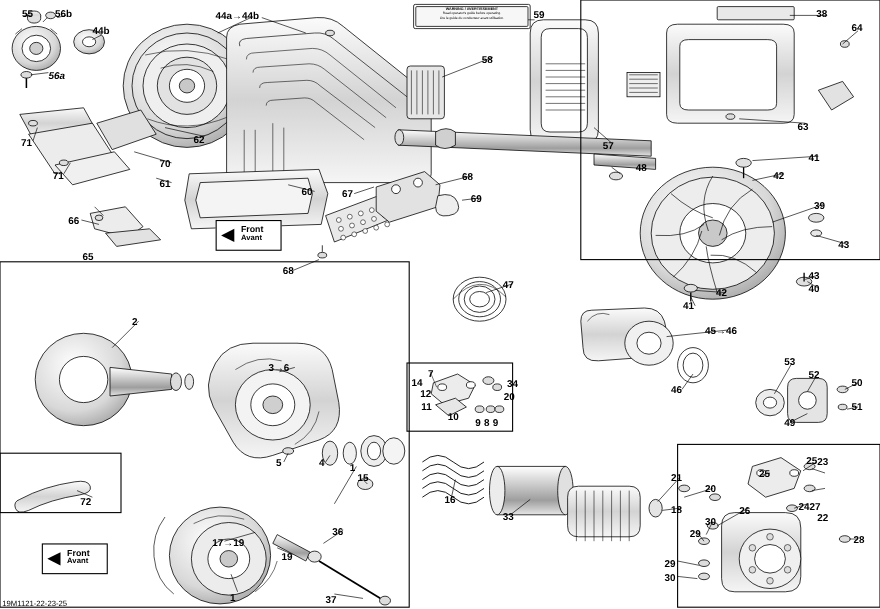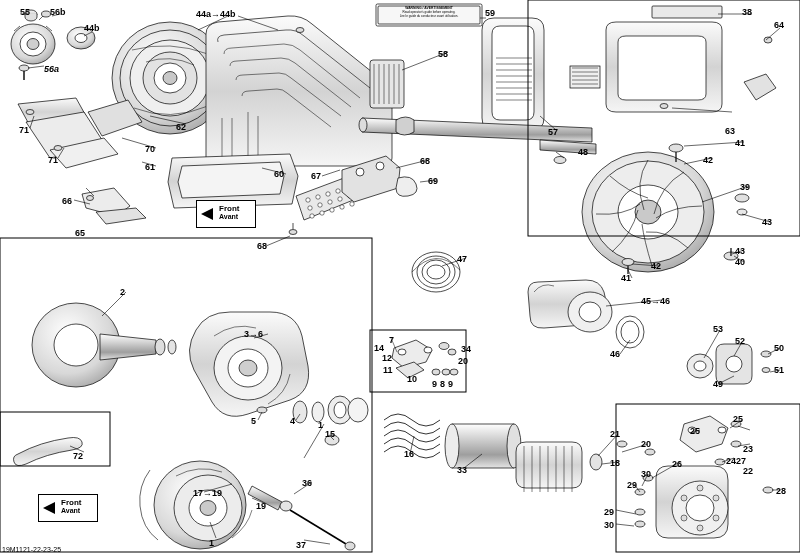--- a/index.html
+++ b/index.html
@@ -389,21 +389,21 @@
 <div id="callouts">
       <div class="lbl" style="left: 20px; top: 8px;">55</div>
       <div class="lbl" style="left: 50px; top: 8px;">56b</div>
       <div class="lbl" style="left: 196px; top: 10px;">44a→44b</div>
       <div class="lbl" style="left: 485px; top: 9px;">59</div>
       <div class="lbl" style="left: 742px; top: 8px;">38</div>
       <div class="lbl" style="left: 774px; top: 21px;">64</div>
       <div class="lbl" style="left: 84px; top: 24px;">44b</div>
       <div class="lbl" style="left: 438px; top: 50px;">58</div>
       <div class="lbl" style="left: 44px; top: 65px; font-style: italic;">56a</div>
-      <div class="lbl" style="left: 725px; top: 111px; margin-top: 16px;">63</div>
+      <div class="lbl" style="left: 725px; top: 111px;">63</div>
       <div class="lbl" style="left: 19px; top: 126px;">71</div>
       <div class="lbl" style="left: 176px; top: 123px;">62</div>
       <div class="lbl" style="left: 548px; top: 128px;">57</div>
       <div class="lbl" style="left: 735px; top: 139px;">41</div>
       <div class="lbl" style="left: 145px; top: 145px;">70</div>
       <div class="lbl" style="left: 48px; top: 156px;">71</div>
       <div class="lbl" style="left: 578px; top: 148px;">48</div>
       <div class="lbl" style="left: 703px; top: 156px;">42</div>
       <div class="lbl" style="left: 145px; top: 163px;">61</div>
       <div class="lbl" style="left: 420px; top: 157px;">68</div>
@@ -441,21 +441,21 @@
       <div class="lbl" style="left: 713px; top: 380px;">49</div>
       <div class="lbl" style="left: 251px; top: 417px;">5</div>
       <div class="lbl" style="left: 290px; top: 417px;">4</div>
       <div class="lbl" style="left: 733px; top: 415px;">25</div>
       <div class="lbl" style="left: 318px; top: 421px;">1</div>
       <div class="lbl" style="left: 610px; top: 430px;">21</div>
       <div class="lbl" style="left: 690px; top: 427px;">25</div>
       <div class="lbl" style="left: 743px; top: 427px; margin-top: 40px;">22</div>
       <div class="lbl" style="left: 325px; top: 430px;">15</div>
       <div class="lbl" style="left: 641px; top: 440px;">20</div>
-      <div class="lbl" style="left: 743px; top: 445px;">23</div>
+      <div class="lbl" style="left: 743px; top: 416px;">23</div>
       <div class="lbl" style="left: 73px; top: 452px;">72</div>
       <div class="lbl" style="left: 610px; top: 459px;">18</div>
       <div class="lbl" style="left: 672px; top: 460px;">26</div>
       <div class="lbl" style="left: 726px; top: 457px;">24</div>
       <div class="lbl" style="left: 736px; top: 457px;">27</div>
       <div class="lbl" style="left: 404px; top: 450px;">16</div>
       <div class="lbl" style="left: 457px; top: 466px;">33</div>
       <div class="lbl" style="left: 641px; top: 470px;">30</div>
       <div class="lbl" style="left: 302px; top: 479px;">36</div>
       <div class="lbl" style="left: 193px; top: 489px;">17→19</div>

